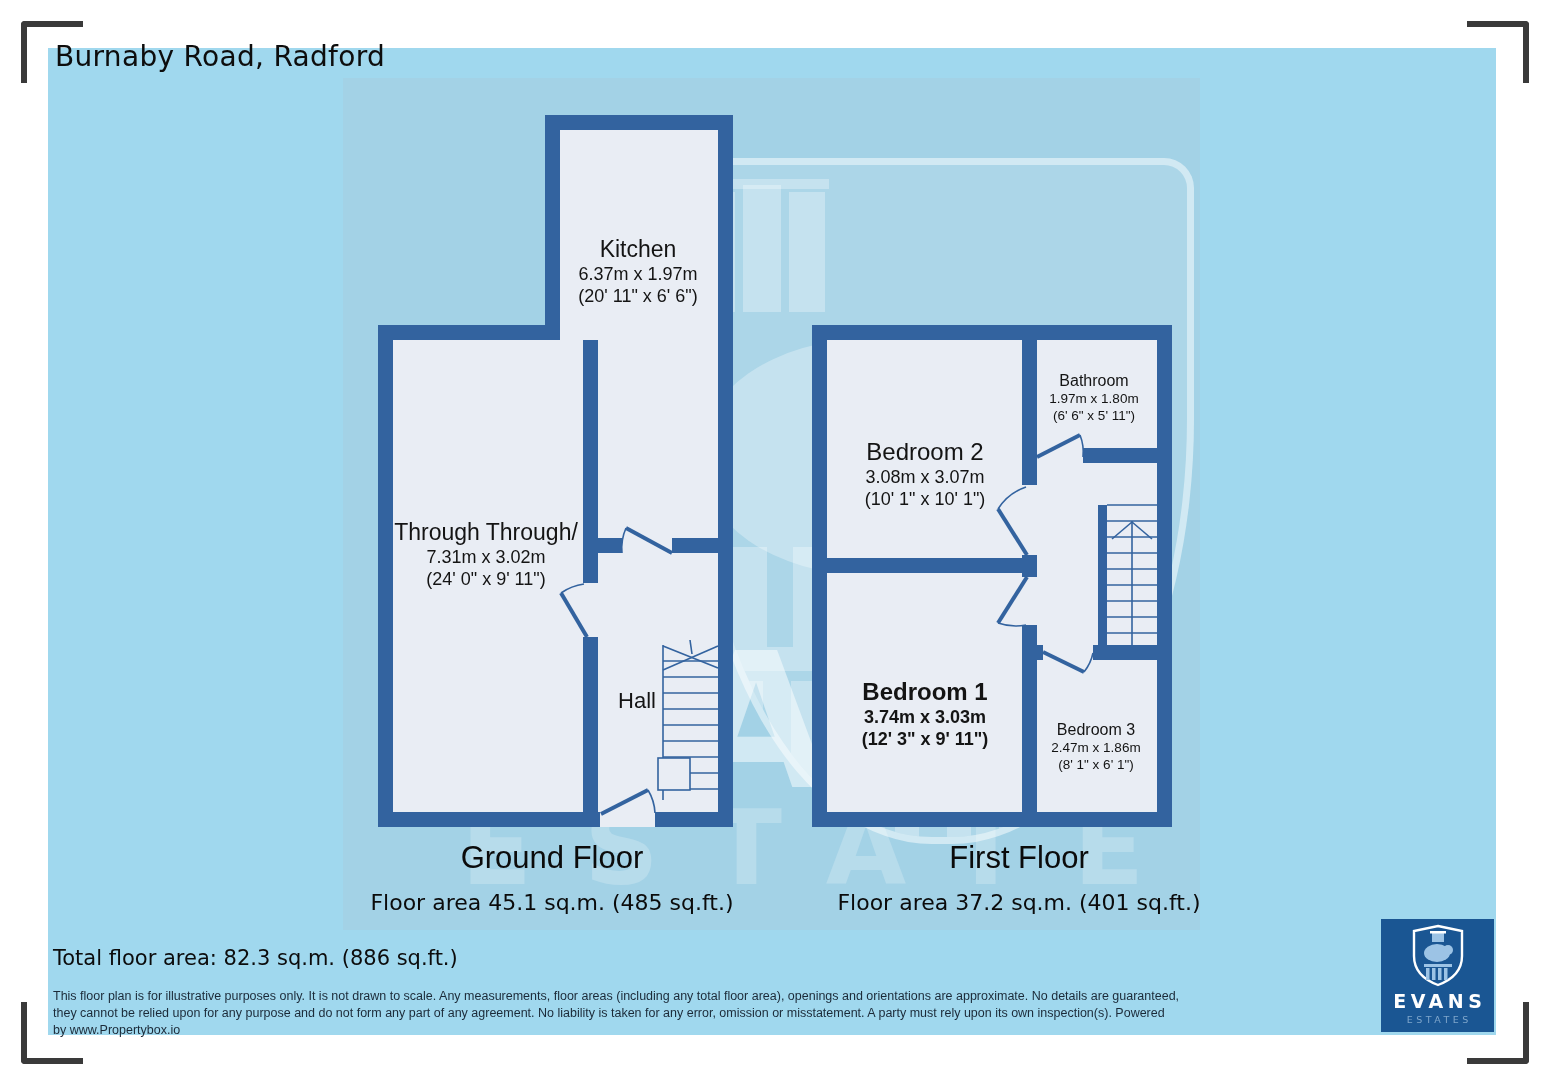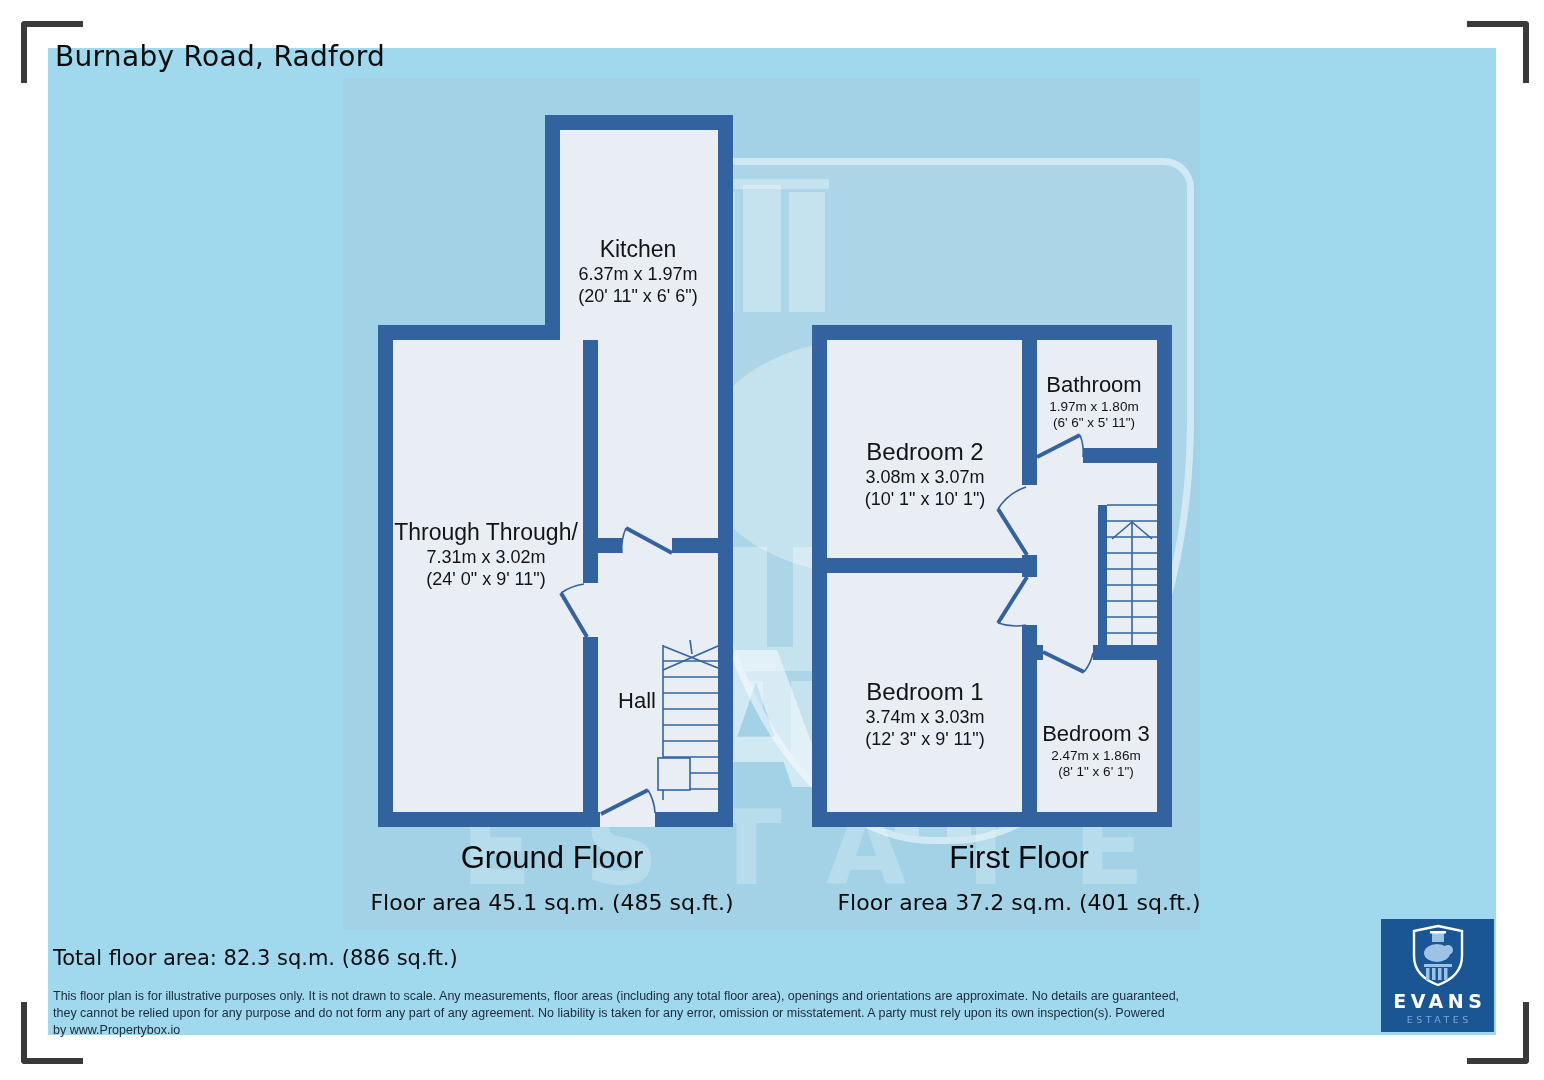--- a/index.html
+++ b/index.html
@@ -33,28 +33,28 @@
 
   
   .plan{position:absolute;}
   .plan-ground{left:373px;top:112px;width:365px;height:720px;}
   .plan-first{left:812px;top:325px;width:360px;height:502px;}
 
   
   .room-label{position:absolute;text-align:center;color:#141414;}
   .room-label .rn{font-size:23px;line-height:1.2;}
   .room-label .rd{font-size:18px;line-height:1.22;}
-  .room-label.small .rn{font-size:22px;line-height:1.25;}
+  .room-label.small .rn{font-size:16px;line-height:1.25;}
   .room-label.small .rd{font-size:13.5px;line-height:1.25;text-align:center;}
   .lbl-kitchen{left:538px;top:236px;width:200px;text-align:center;}
   .lbl-lounge{left:361px;top:519px;width:250px;}
   .lbl-hall{left:587px;top:688px;width:100px;font-size:22px;}
   .lbl-bed2{left:800px;top:438px;width:250px;}
   .lbl-bath{left:1018px;top:371px;width:152px;}
-  .lbl-bed1{left:800px;top:678px;width:250px;}
+  .lbl-bed1{left:800px;top:678px;width:250px;font-weight:bold;}
   .lbl-bed3{left:1020px;top:720px;width:152px;}
 
   
   .floor-caption{position:absolute;width:420px;text-align:center;color:#0b0b0b;}
   .floor-caption .fc-name{font-family:Liberation Sans, sans-serif;font-size:31px;line-height:1.15;}
   .floor-caption .fc-area{font-family:"DejaVu Sans",sans-serif;font-size:22px;margin-top:14px;}
   .cap-ground{left:342px;top:840px;}
   .cap-first{left:809px;top:840px;}
 
   

